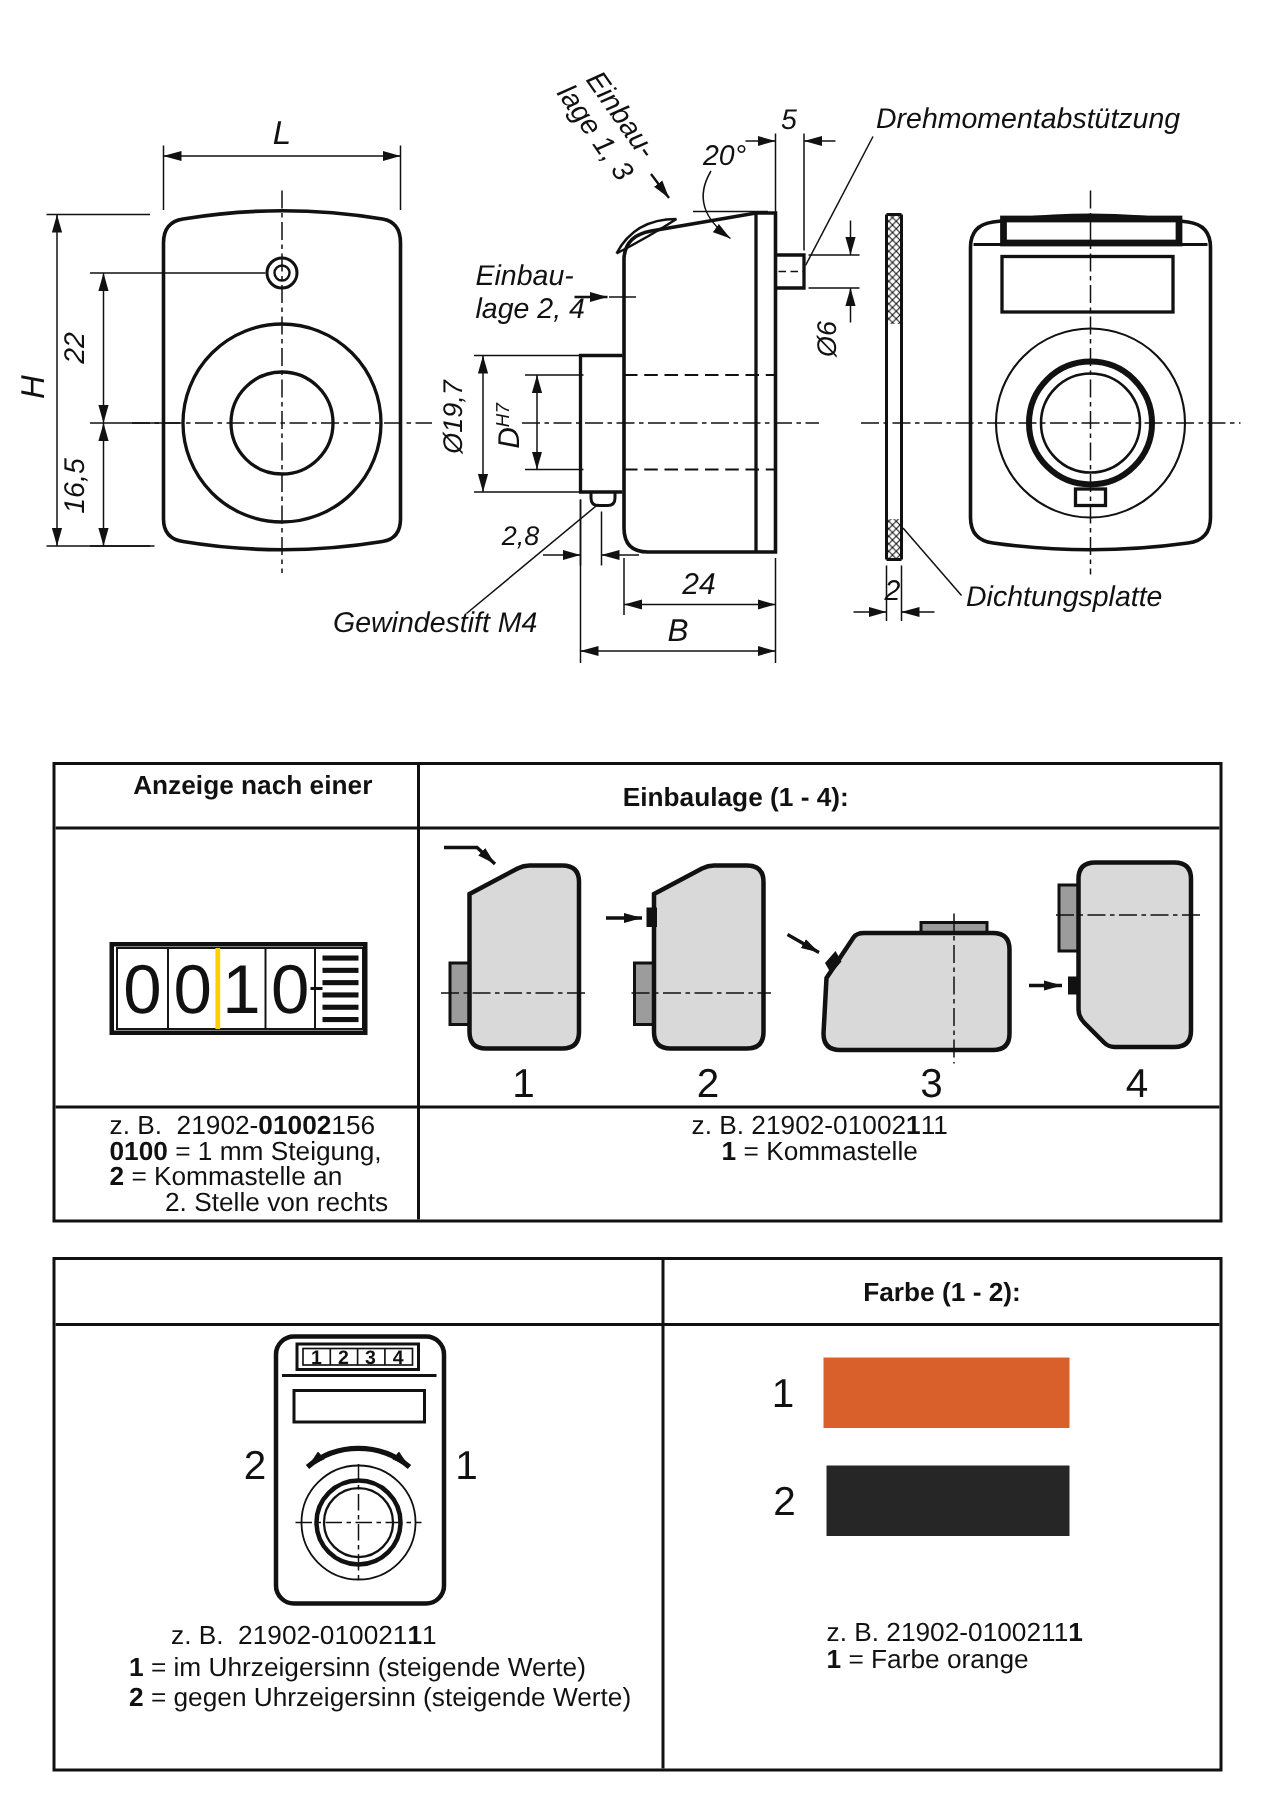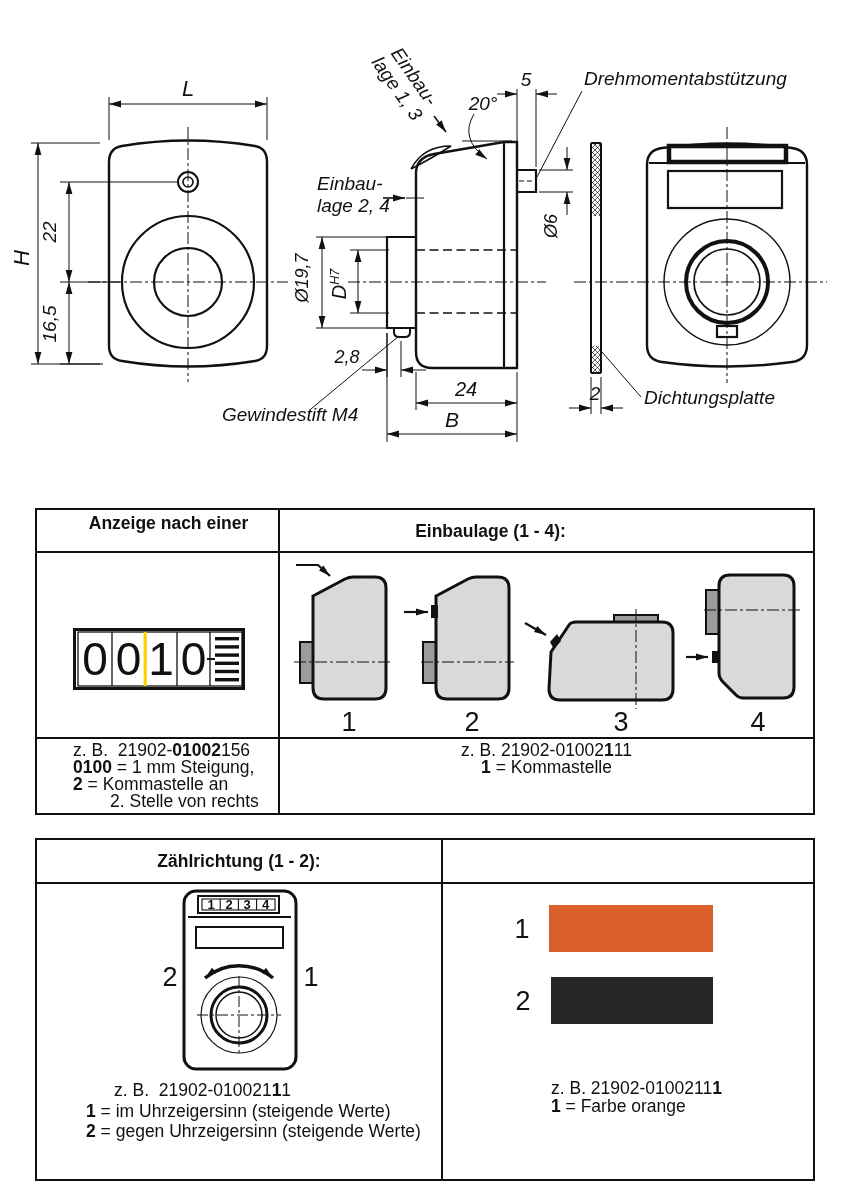--- a/index.html
+++ b/index.html
@@ -237,21 +237,21 @@
     <div class="ex" style="left:243px;top:232px;width:533px;text-align:center;">
       <div class="xline"><span>z. B. 21902-01002</span><b>1</b><span>11</span></div>
       <div class="xline"><b>1</b><span> = Kommastelle</span></div>
     </div>
   </div>
 
   <div class="tbl" style="left:35px;top:838px;width:776px;height:339px;">
     <div class="vline" style="left:404px;top:0;width:2.2px;height:100%;"></div>
     <div class="hline" style="left:0;top:42px;width:100%;height:2.2px;"></div>
 
-    <div class="hdr" style="left:0;top:12px;width:404px;">Zählrichtung (1 - 2):</div>
+    <div class="hdr" style="left:406px;top:12px;width:370px;">Farbe (1 - 2):</div>
 
     <svg width="160" height="192" viewBox="0 0 160 192" style="left:124px;top:47px;">
       <g stroke="#111" fill="none">
         <rect x="23" y="4" width="112" height="178" rx="12" fill="#fff" stroke-width="3"></rect>
         <rect x="37" y="9" width="81" height="17" stroke-width="2"></rect>
         <rect x="41" y="12" width="73" height="11" stroke-width="1.1"></rect>
         <path d="M59.2,12 V23 M77.4,12 V23 M95.6,12 V23" stroke-width="1.1"></path>
         <line x1="27" y1="30" x2="130" y2="30" stroke-width="2"></line>
         <rect x="35" y="40" width="87" height="21" stroke-width="2"></rect>
         <circle cx="78" cy="128" r="38" stroke-width="1.2"></circle>

